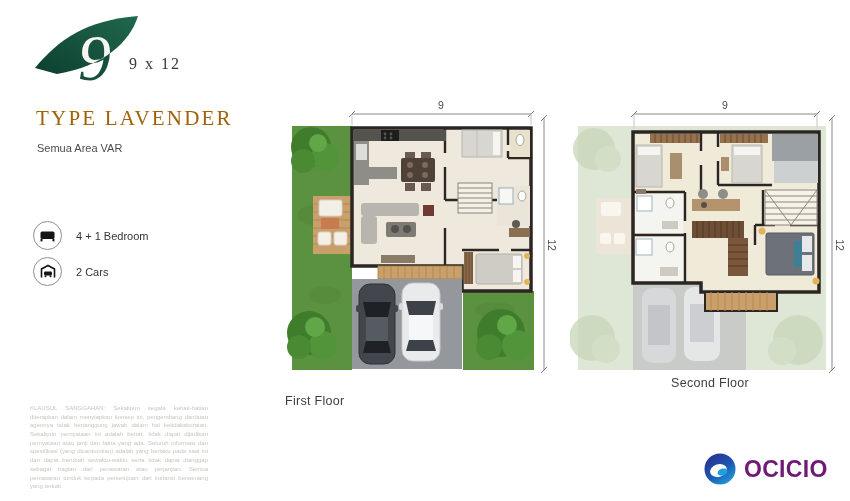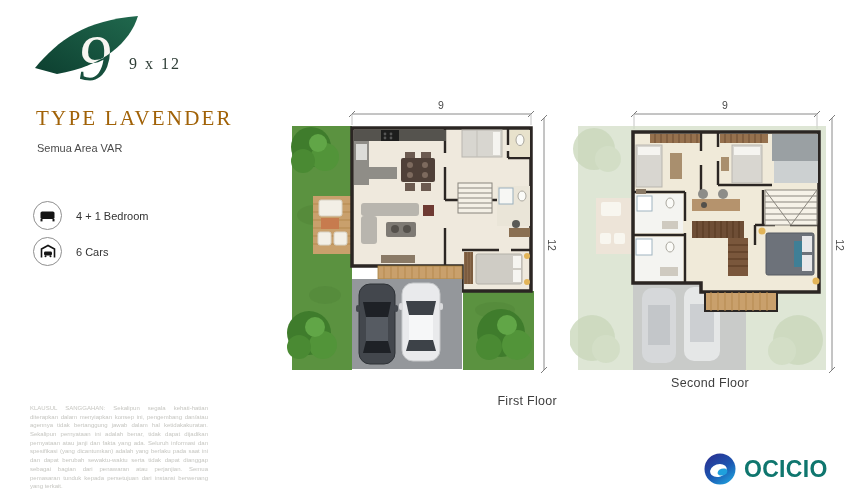--- a/index.html
+++ b/index.html
@@ -4,39 +4,39 @@
 <style>
   html,body{margin:0;padding:0;background:#ffffff;}
   .canvas{position:relative;width:850px;height:501px;background:#ffffff;overflow:hidden;
           font-family:"Liberation Sans",sans-serif;}
 
   
   .logo-wrap{position:absolute;left:26px;top:6px;width:190px;height:96px;}
   .type-title{position:absolute;left:36px;top:106px;font-family:"Liberation Serif",serif;
               font-size:21px;letter-spacing:2.2px;color:#a16207;}
   .area-lines{position:absolute;left:37px;top:140px;font-size:11px;color:#4b4b4b;line-height:16px;}
-  .features{position:absolute;left:33px;top:202px;}
+  .features{position:absolute;left:33px;top:222px;}
   .feature-row{display:flex;align-items:center;height:27px;margin-bottom:9px;}
   .feature-circle{width:27px;height:27px;border:1.2px solid #8f8f8f;border-radius:50%;
                   display:flex;align-items:center;justify-content:center;background:#fff;flex:0 0 auto;}
   .feature-label{margin-left:14px;font-size:11px;color:#333;}
   .disclaimer{position:absolute;left:30px;top:404px;width:178px;font-size:6px;line-height:1.45;
               color:#c6c6c1;text-align:justify;}
 
   
   .plan1{position:absolute;left:285px;top:95px;width:272px;height:300px;}
   .plan2{position:absolute;left:570px;top:95px;width:280px;height:300px;}
-  .floor-label1{position:absolute;left:285px;top:394px;width:272px;text-align:right;
+  .floor-label1{position:absolute;left:285px;top:394px;width:272px;text-align:left;
                 font-size:12.5px;color:#3e3e3e;letter-spacing:.3px;}
   .floor-label2{position:absolute;left:570px;top:376px;width:280px;text-align:center;
                 font-size:12.5px;color:#3e3e3e;letter-spacing:.3px;}
 
   
   .ocicio{position:absolute;left:703px;top:452px;display:flex;align-items:center;}
-  .ocicio-text{margin-left:7px;font-size:23px;font-weight:800;letter-spacing:.3px;color:#0f766e;}
+  .ocicio-text{margin-left:7px;font-size:23px;font-weight:800;letter-spacing:.3px;color:#701a75;}
 
   .dimtxt{font-size:10.5px;fill:#4a4a4a;font-family:"Liberation Sans",sans-serif;}
   .dimline{stroke:#8a8a8a;stroke-width:1;}
   .tick{stroke:#7c7c7c;stroke-width:1;}
 </style>
 </head>
 <body>
 
 <div class="canvas">
 
@@ -76,21 +76,21 @@
     </div>
     <div class="feature-row">
       <span class="feature-circle">
         <svg width="16" height="15" viewBox="0 0 16 15">
           <path d="M1.5,13.5 V5 L8,1.5 L14.5,5 V13.5" fill="none" stroke="#141414" stroke-width="1.6"></path>
           <rect x="4" y="7.5" width="8" height="4" rx="1.4" fill="#141414"></rect>
           <circle cx="5.5" cy="12.2" r="1" fill="#141414"></circle>
           <circle cx="10.5" cy="12.2" r="1" fill="#141414"></circle>
         </svg>
       </span>
-      <span class="feature-label">6 Cars</span>
+      <span class="feature-label">2 Cars</span>
     </div>
   </div>
 
   <div class="disclaimer">KLAUSUL SANGGAHAN: Sekalipun segala kehati-hatian diterapkan dalam menyiapkan konsep ini, pengembang dan/atau agennya tidak bertanggung jawab dalam hal ketidakakuratan. Sekalipun pernyataan ini adalah benar, tidak dapat dijadikan pernyataan atau janji dan fakta yang ada. Seluruh informasi dan spesifikasi (yang dicantumkan) adalah yang berlaku pada saat ini dan dapat berubah sewaktu-waktu serta tidak dapat dianggap sebagai bagian dari penawaran atau perjanjian. Semua pemasaran tunduk kepada persetujuan dari instansi berwenang yang terkait.</div>
 
   <div class="plan1">
     <svg width="272" height="300" viewBox="0 0 272 300">
 
       <line class="dimline" x1="67" y1="19" x2="246" y2="19"></line>
       <line class="tick" x1="64" y1="22" x2="70" y2="16"></line>

